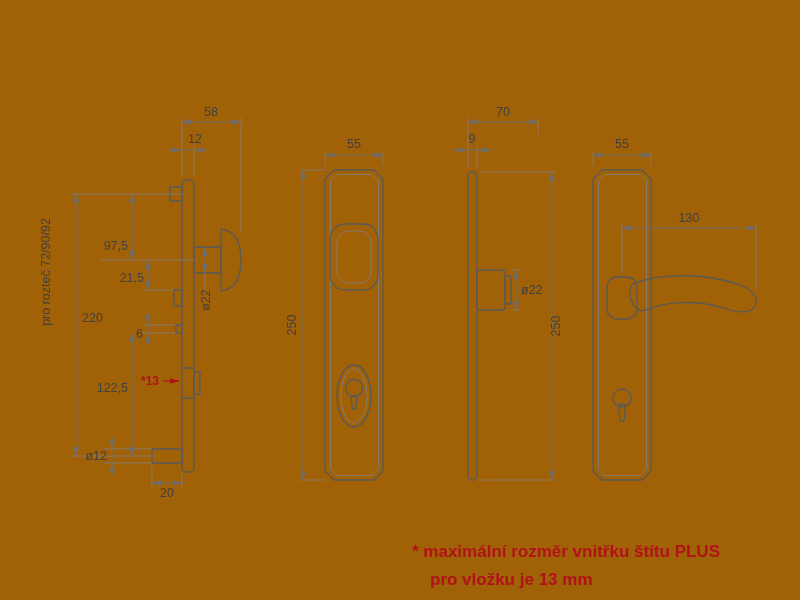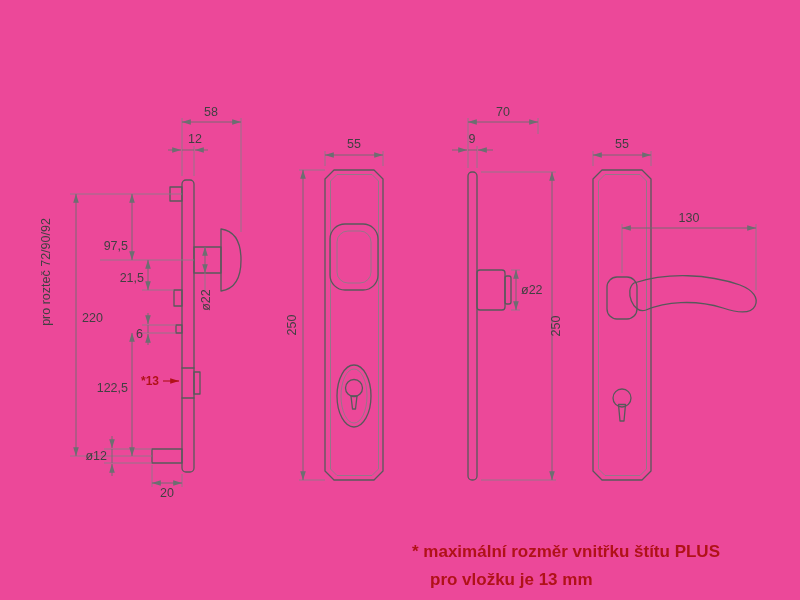--- a/index.html
+++ b/index.html
@@ -1,16 +1,16 @@
 <!DOCTYPE html>
 <html><head>
 <meta charset="utf-8">
 <style>
   html,body{margin:0;padding:0;background:#ffffff}
-  .stage{width:800px;height:600px;position:relative;background:#ec4899;font-family:"Liberation Sans",sans-serif;overflow:hidden}
+  .stage{width:800px;height:600px;position:relative;background:#a16207;font-family:"Liberation Sans",sans-serif;overflow:hidden}
   svg{display:block}
   svg text{font-family:"Liberation Sans","DejaVu Sans",sans-serif;font-size:12.5px;fill:#414042}
   .out{fill:none;stroke:#58595b;stroke-width:1.3;stroke-linejoin:round;stroke-linecap:round}
   .out2{fill:none;stroke:#808285;stroke-width:0.8;stroke-linejoin:round}
   .dim{fill:none;stroke:#6d6e71;stroke-width:0.9}
   .redln{fill:none;stroke:#b01218;stroke-width:1.1}
   .red-t{fill:#b01218;font-weight:bold}
   .foot{font-size:17px}
   .small-t{font-size:12px}
 </style>

